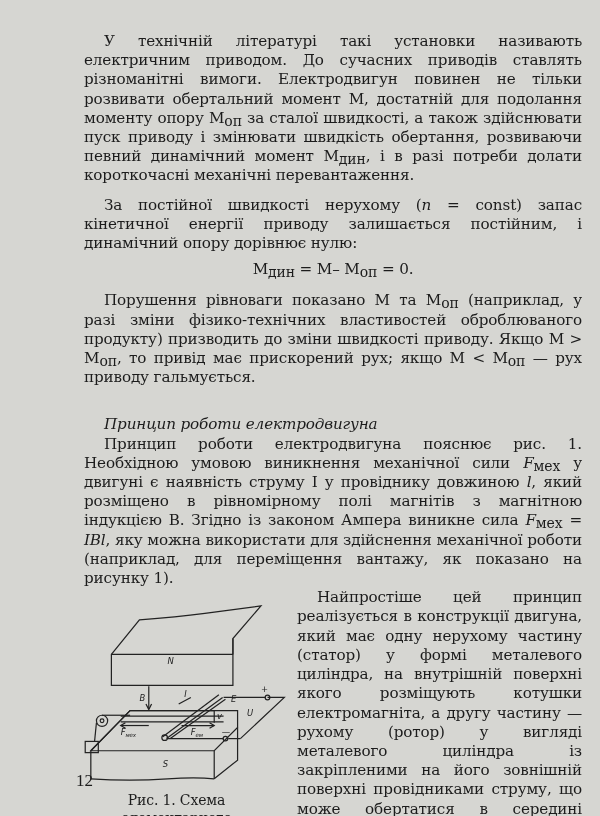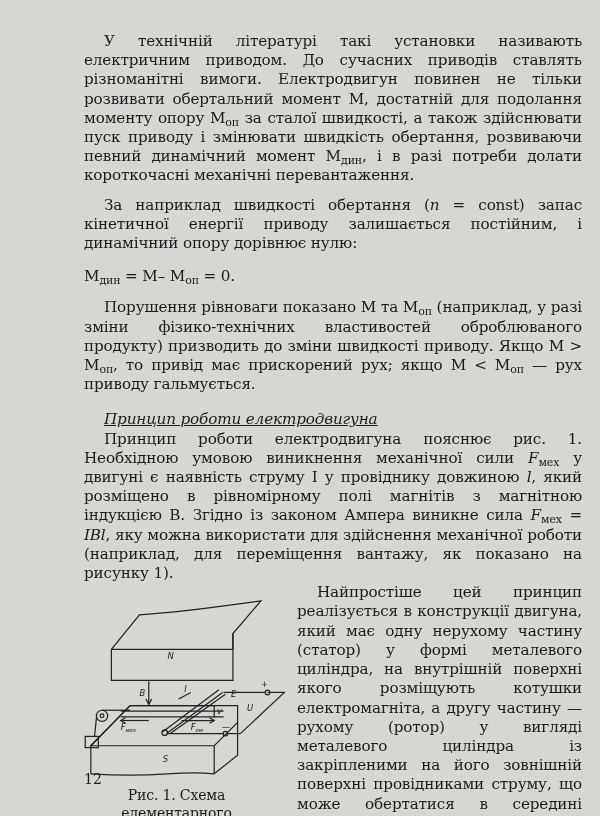--- a/index.html
+++ b/index.html
@@ -11,47 +11,47 @@
     color: #1c1c1c;
   }
   .page {
     position: absolute; left: 84px; top: 32px; width: 498px;
     font-size: 15.2px; line-height: 19.2px;
     letter-spacing: -0.15px;
   }
   p { margin: 0; text-align: justify; }
   .indent { text-indent: 20px; }
   .gap { margin-top: 10px; }
-  sub { font-size: 11px; vertical-align: -3px; line-height: 0; }
-  .formula { margin: 14px 0 12px 0; }
-  .heading { font-style: italic; margin-top: 16px; padding-left: 20px; text-decoration: underline; }
+  sub { font-size: 14px; vertical-align: -3px; line-height: 0; }
+  .formula { text-align: center; margin: 7px 0 12px 0; }
+  .heading { font-style: italic; margin-top: 28px; padding-left: 20px; }
   .it { font-style: italic; }
   .figure-wrap { position: relative; height: 270px; }
   .figure {
     position: absolute; left: -10px; top: 2px; width: 215px; height: 200px;
   }
   .caption {
     position: absolute; left: -10px; top: 203px; width: 205px;
     text-align: center; font-size: 14px; line-height: 18px;
   }
   .right-col {
     position: absolute; left: 213px; top: 0; width: 285px;
   }
   .page-number {
-    position: absolute; left: 84px; top: 771px; font-size: 14px;
+    position: absolute; left: 76px; top: 771px; font-size: 17px; font-family: Liberation Serif, serif;
   }
 </style>
 </head>
 <body>
 
 <div class="page">
 
   <p class="indent"><span>У технічній літературі такі установки називають електричним приводом. До сучасних приводів ставлять різноманітні вимоги. Електродвигун повинен не тільки розвивати обертальний момент М, достатній для подолання моменту опору М</span><sub>оп</sub><span> за сталої швидкості, а також здійснювати пуск приводу і змінювати швидкість обертання, розвиваючи певний динамічний момент М</span><sub>дин</sub><span>, і в разі потреби долати короткочасні механічні перевантаження.</span></p>
 
-  <p class="indent gap"><span>За наприклад швидкості обертання (</span><span class="it">n</span><span> = const) запас кінетичної енергії приводу залишається постійним, і динамічний опору дорівнює нулю:</span></p>
+  <p class="indent gap"><span>За постійної швидкості нерухому (</span><span class="it">n</span><span> = const) запас кінетичної енергії приводу залишається постійним, і динамічний опору дорівнює нулю:</span></p>
 
   <div class="formula"><span>М</span><sub>дин</sub><span> = М– М</span><sub>оп</sub><span> = 0.</span></div>
 
   <p class="indent"><span>Порушення рівноваги показано М та М</span><sub>оп</sub><span> (наприклад, у разі зміни фізико-технічних властивостей оброблюваного продукту) призводить до зміни швидкості приводу. Якщо М &gt; М</span><sub>оп</sub><span>, то привід має прискорений рух; якщо М &lt; М</span><sub>оп</sub><span> — рух приводу гальмується.</span></p>
 
   <div class="heading">Принцип роботи електродвигуна</div>
 
   <p class="indent"><span>Принцип роботи електродвигуна пояснює рис. 1. Необхідною умовою виникнення механічної сили </span><span class="it">F</span><sub>мех</sub><span> у двигуні є наявність струму І у провіднику довжиною </span><span class="it">l</span><span>, який розміщено в рівномірному полі магнітів з магнітною індукцією В. Згідно із законом Ампера виникне сила </span><span class="it">F</span><sub>мех</sub><span> = </span><span class="it">IBl</span><span>, яку можна використати для здійснення механічної роботи (наприклад, для переміщення вантажу, як показано на рисунку 1).</span></p>
 
   <div class="figure-wrap">

